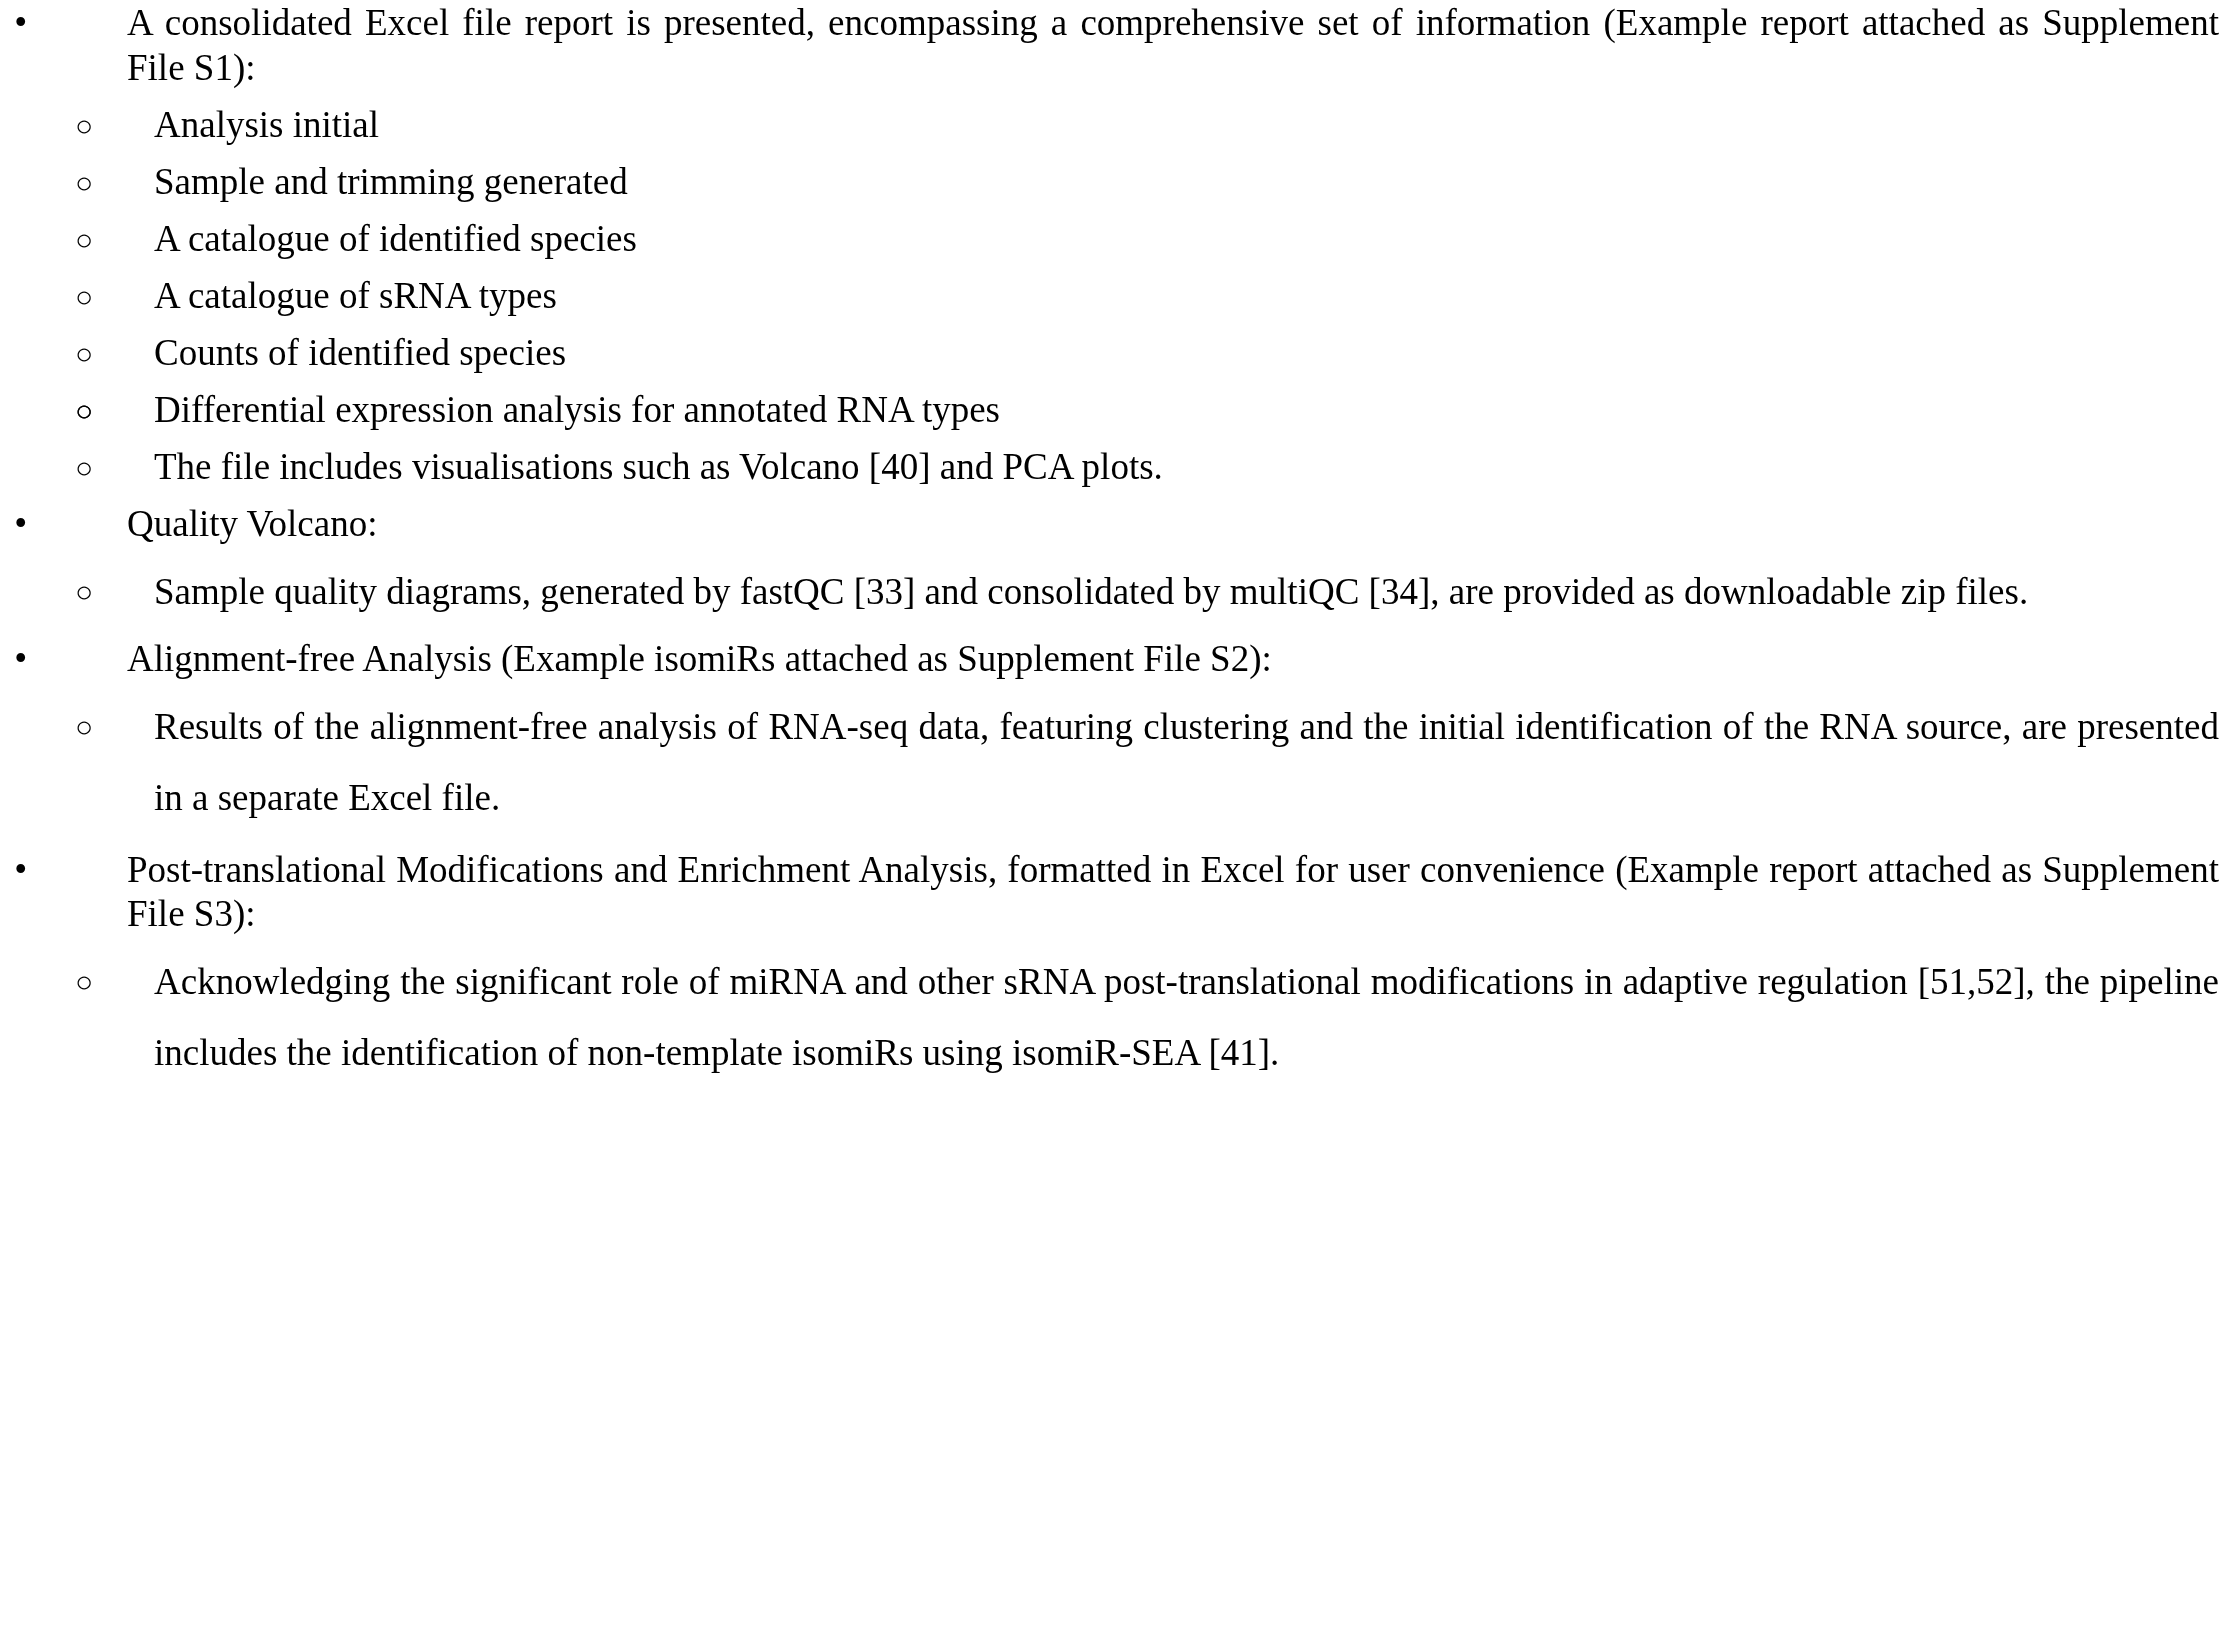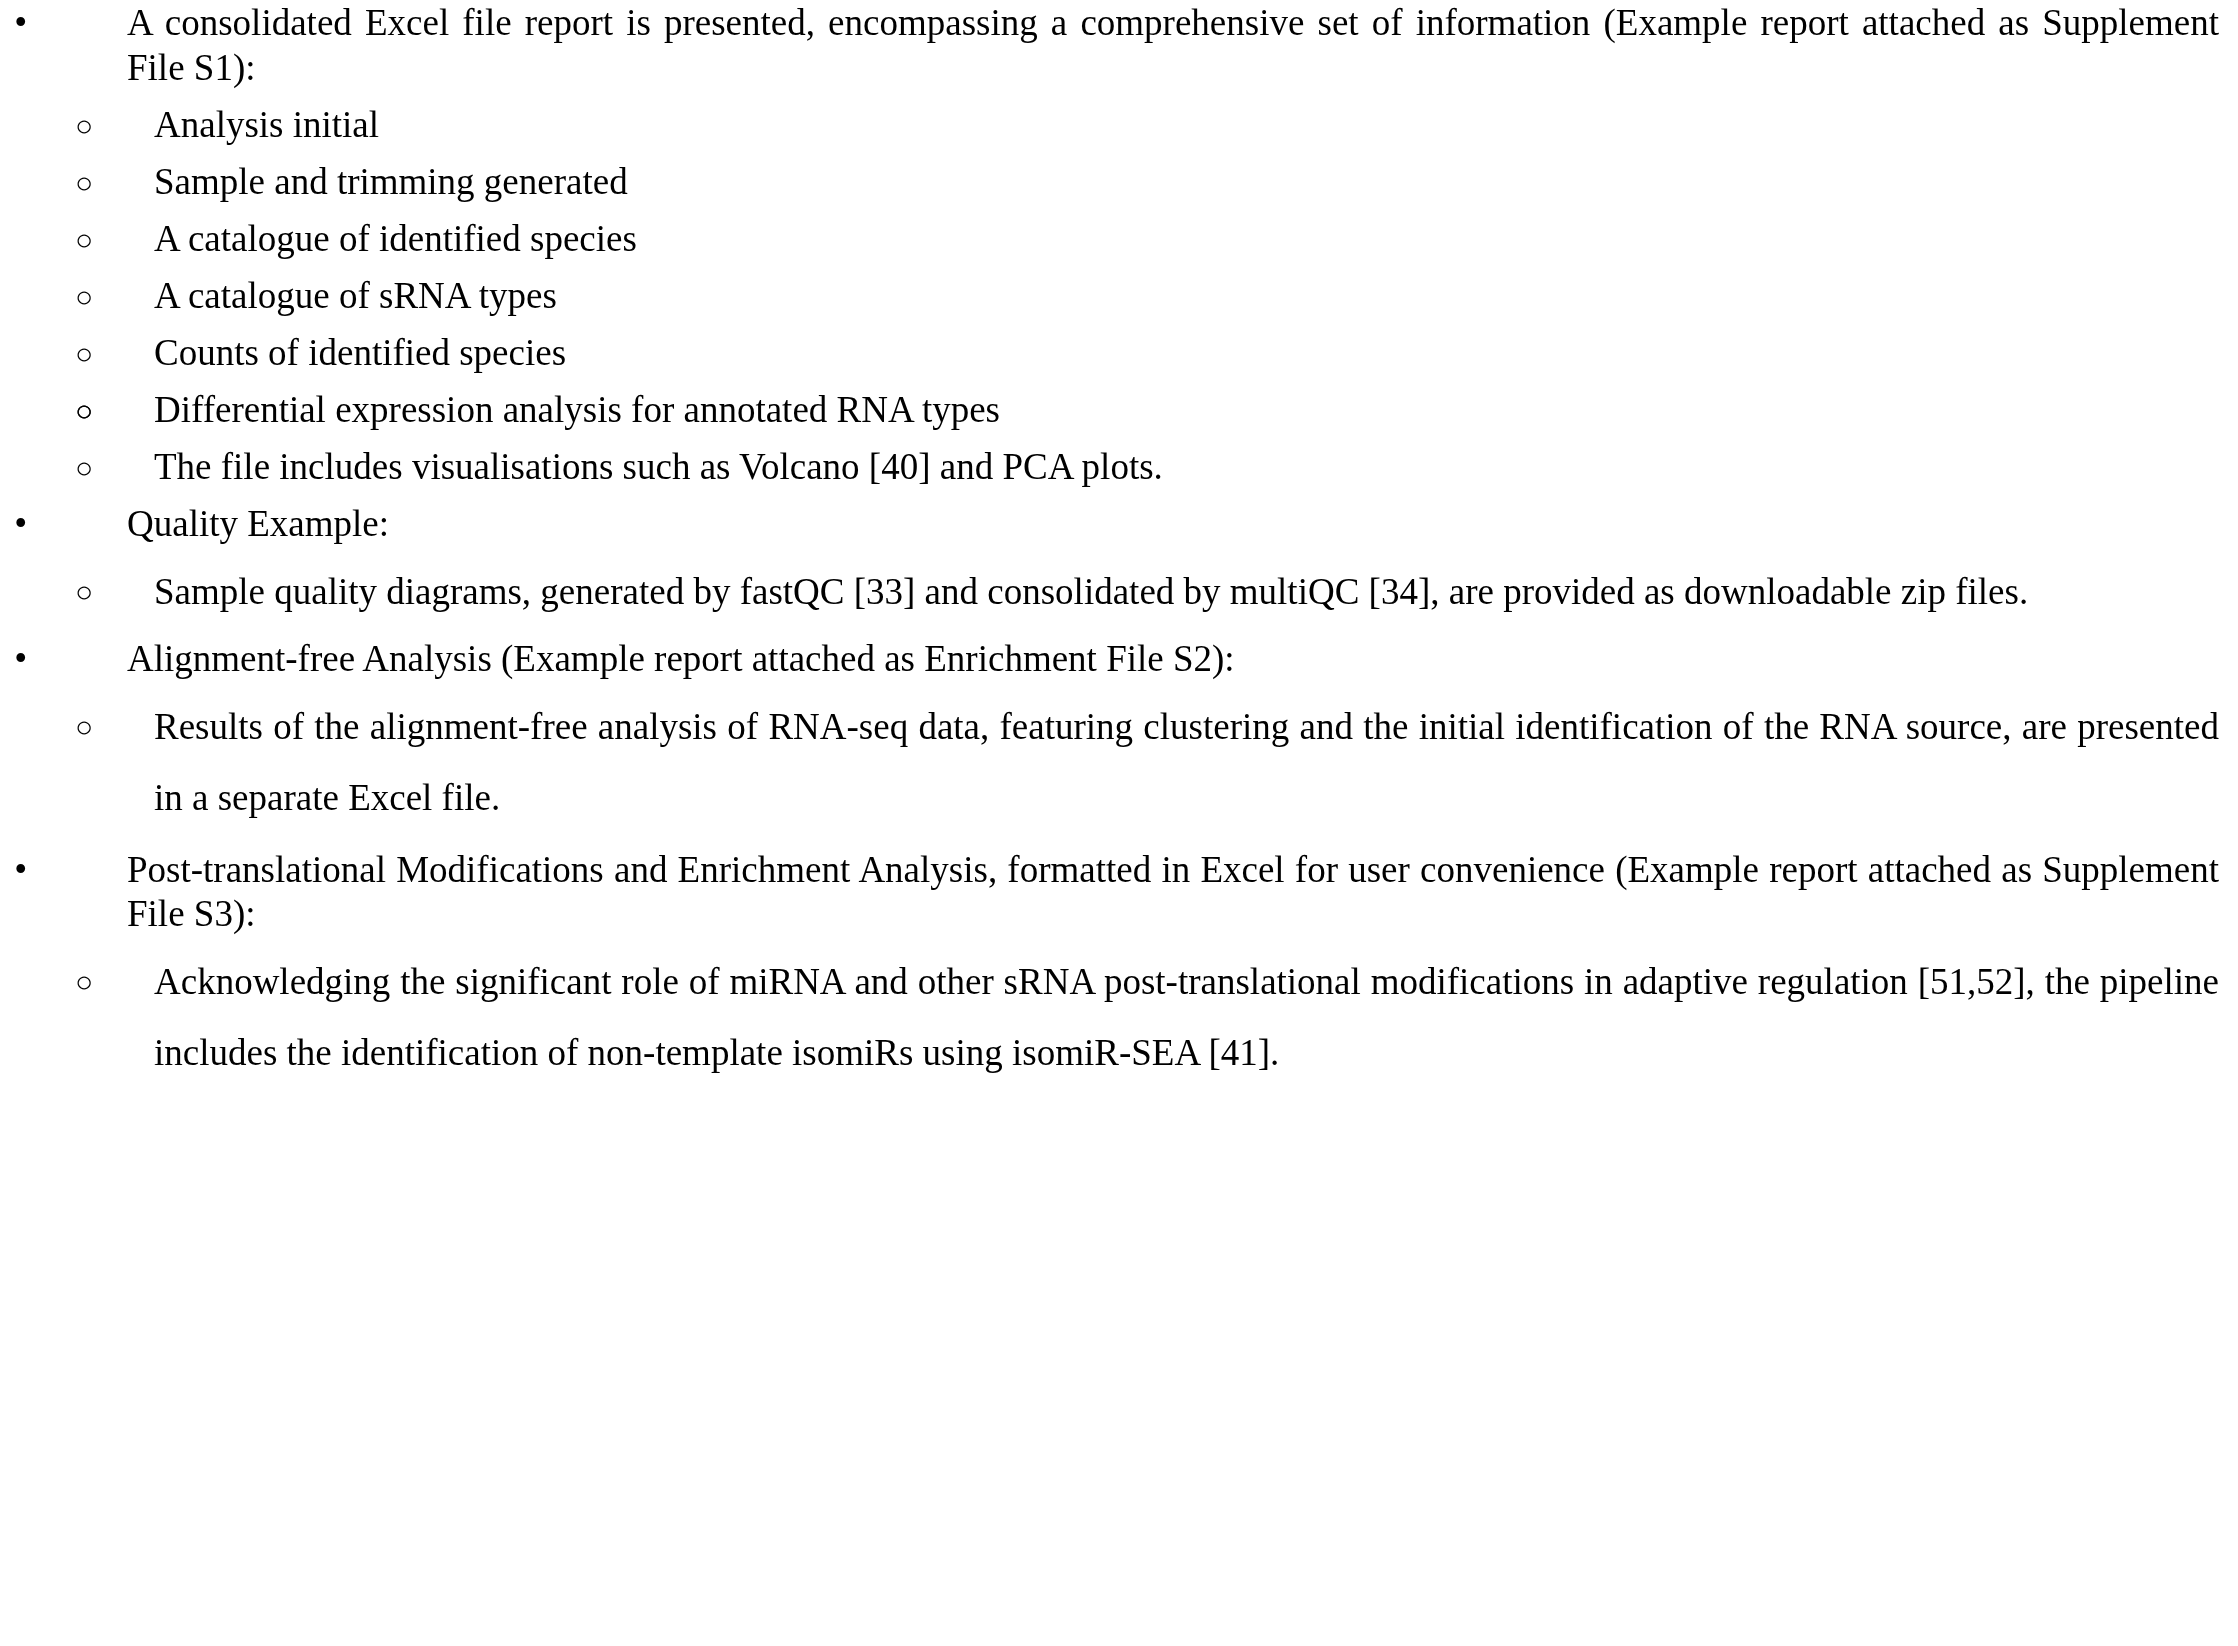--- a/index.html
+++ b/index.html
@@ -128,31 +128,31 @@
       <span class="txt">Differential expression analysis for annotated RNA types</span>
     </li>
 
     <li class="lvl2 nojustify gap-md">
       <span class="marker">○</span>
       <span class="txt">The file includes visualisations such as Volcano [40] and PCA plots.</span>
     </li>
 
     <li class="lvl1 nojustify gap-md">
       <span class="marker">•</span>
-      <span class="txt">Quality Example:</span>
+      <span class="txt">Quality Volcano:</span>
     </li>
 
     <li class="lvl2 block-loose gap-sm">
       <span class="marker" style="line-height:71px;">○</span>
       <span class="txt">Sample quality diagrams, generated by fastQC [33] and consolidated by multiQC [34], are provided as downloadable zip files.</span>
     </li>
 
     <li class="lvl1 nojustify gap-sm">
       <span class="marker">•</span>
-      <span class="txt">Alignment-free Analysis (Example report attached as Enrichment File S2):</span>
+      <span class="txt">Alignment-free Analysis (Example isomiRs attached as Supplement File S2):</span>
     </li>
 
     <li class="lvl2 block-loose gap-sm">
       <span class="marker" style="line-height:71px;">○</span>
       <span class="txt">Results of the alignment-free analysis of RNA-seq data, featuring clustering and the initial identification of the RNA source, are presented in a separate Excel file.</span>
     </li>
 
     <li class="lvl1 block-tight gap-lg">
       <span class="marker" style="line-height:44px;">•</span>
       <span class="txt">Post-translational Modifications and Enrichment Analysis, formatted in Excel for user convenience (Example report attached as Supplement File S3):</span>

